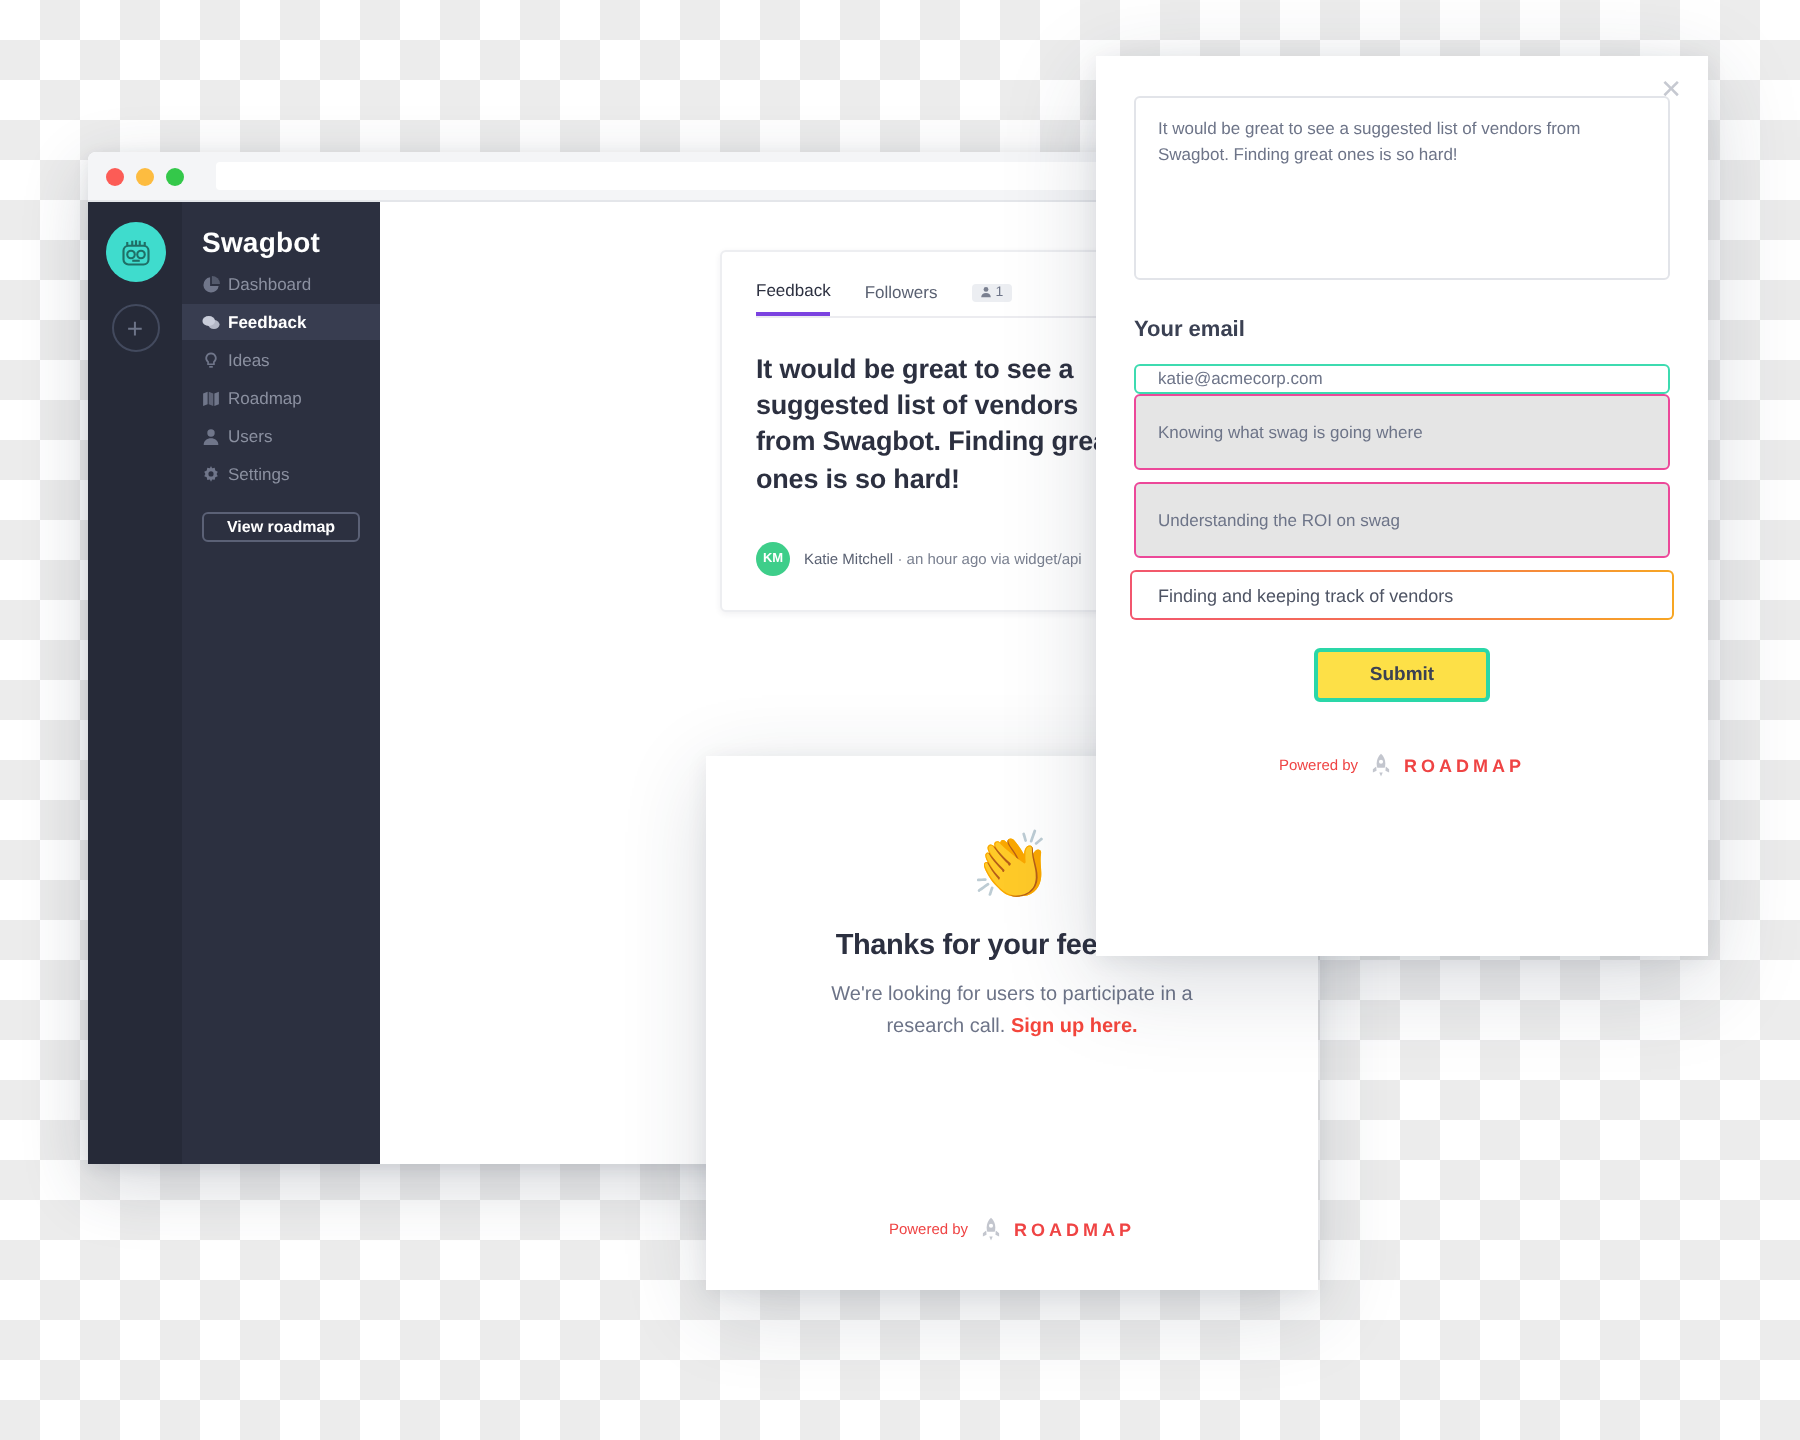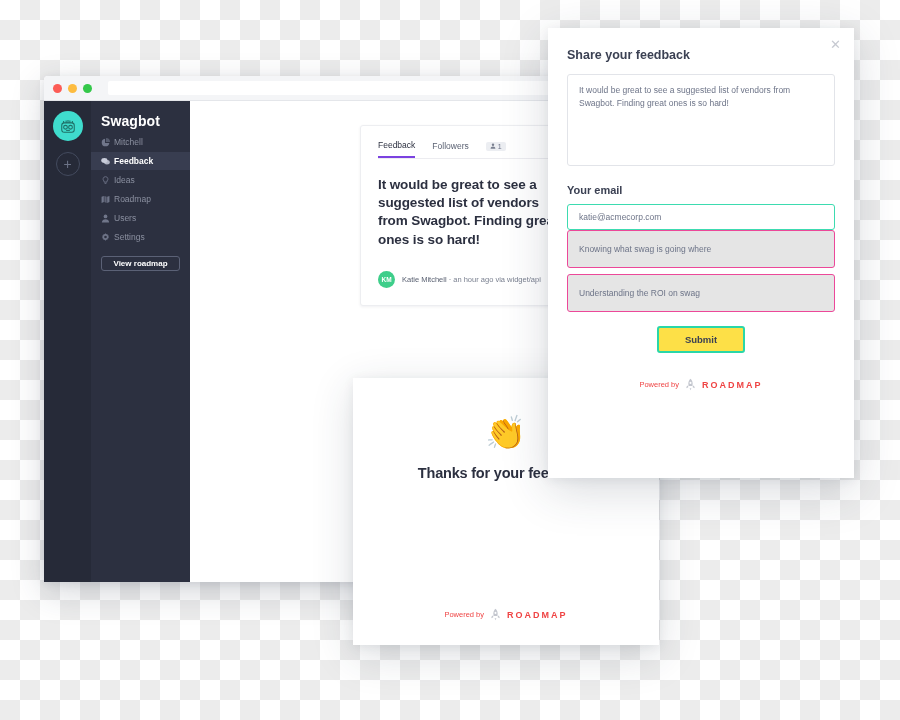--- a/index.html
+++ b/index.html
@@ -194,21 +194,21 @@
     border: 1px solid #e2e4e9; border-radius: 3px;
     padding: 9px 11px; font-size: 8.5px; color: #6d7488;
     font-family: "Liberation Sans", sans-serif;
     line-height: 1.5; resize: none; background: #ffffff;
   }
   #email-label {
     font-size: 11px; font-weight: bold; color: #3b4153;
     margin: 14px 0 8px 0;
   }
   #email-input {
-    width: 100%; height: 26px;
+    width: 100%; height: 15px;
     border: 1px solid #3ddbb0; border-radius: 3px;
     padding: 0 11px; font-size: 8.5px; color: #6d7488;
     font-family: "Liberation Sans", sans-serif;
     background: #ffffff;
   }
   #question {
     font-size: 9.5px; color: #5a6172; line-height: 1.52;
     margin: 13px 0 11px 0;
   }
   .option {
@@ -296,21 +296,21 @@
   <div id="sidebar-main">
     <div id="brand">Swagbot</div>
 
     <div class="nav-item">
       <span class="nav-ico">
         <svg width="9" height="9" viewBox="0 0 16 16" fill="currentColor">
           <path d="M7.2 1.2A6.8 6.8 0 1 0 14.8 8.8H7.2z"></path>
           <path d="M8.8 0v7.2H16A7.2 7.2 0 0 0 8.8 0z" opacity=".6"></path>
         </svg>
       </span>
-      <span>Mitchell</span>
+      <span>Dashboard</span>
     </div>
 
     <div class="nav-item active">
       <span class="nav-ico">
         <svg width="9" height="9" viewBox="0 0 16 16" fill="currentColor">
           <ellipse cx="6" cy="6.2" rx="5.6" ry="4.4"></ellipse>
           <ellipse cx="10.6" cy="9.4" rx="5" ry="4" opacity=".85"></ellipse>
         </svg>
       </span>
       <span>Feedback</span>
@@ -356,44 +356,47 @@
       </span>
       <span>Settings</span>
     </div>
 
     <div id="view-roadmap">View roadmap</div>
   </div>
 
   <div id="thanks-card">
     <div id="clap">👏</div>
     <div id="thanks-title">Thanks for your feedback!</div>
+    <div id="thanks-sub">
+      <span>We're looking for users to participate in a research call. </span><a id="signup-link">Sign up here.</a>
+    </div>
     <div id="thanks-powered" class="powered">
       <span class="powered-by">Powered by</span>
       <svg width="13" height="13" viewBox="0 0 24 24" fill="#c3c6ce">
         <path d="M12 1.5c2.6 2.4 4 5.6 4 9.1 0 1.4-.2 2.7-.6 4h-6.8c-.4-1.3-.6-2.6-.6-4 0-3.5 1.4-6.7 4-9.1z"></path>
         <path d="M7.6 13.4L4.5 16v3l3.4-1.7zM16.4 13.4L19.5 16v3l-3.4-1.7z"></path>
         <circle cx="12" cy="9" r="1.9" fill="#ffffff"></circle>
         <path d="M10.4 19h3.2l-1.6 3.5z"></path>
       </svg>
       <span class="powered-name">ROADMAP</span>
     </div>
   </div>
 
   <div id="modal">
     <div id="modal-close">✕</div>
-    <div id="modal-title">Share your feedback</div>
 
     <textarea id="feedback-textarea" placeholder="Share your feedback" style="">It would be great to see a suggested list of vendors from Swagbot. Finding great ones is so hard!</textarea>
 
     <div id="email-label">Your email</div>
     <input id="email-input" type="text" value="katie@acmecorp.com" style="">
 
 
     <div class="option">Knowing what swag is going where</div>
     <div class="option">Understanding the ROI on swag</div>
+    <div class="option selected">Finding and keeping track of vendors</div>
 
     <button id="submit-btn">Submit</button>
 
     <div id="modal-powered" class="powered">
       <span class="powered-by">Powered by</span>
       <svg width="13" height="13" viewBox="0 0 24 24" fill="#c3c6ce">
         <path d="M12 1.5c2.6 2.4 4 5.6 4 9.1 0 1.4-.2 2.7-.6 4h-6.8c-.4-1.3-.6-2.6-.6-4 0-3.5 1.4-6.7 4-9.1z"></path>
         <path d="M7.6 13.4L4.5 16v3l3.4-1.7zM16.4 13.4L19.5 16v3l-3.4-1.7z"></path>
         <circle cx="12" cy="9" r="1.9" fill="#ffffff"></circle>
         <path d="M10.4 19h3.2l-1.6 3.5z"></path>

